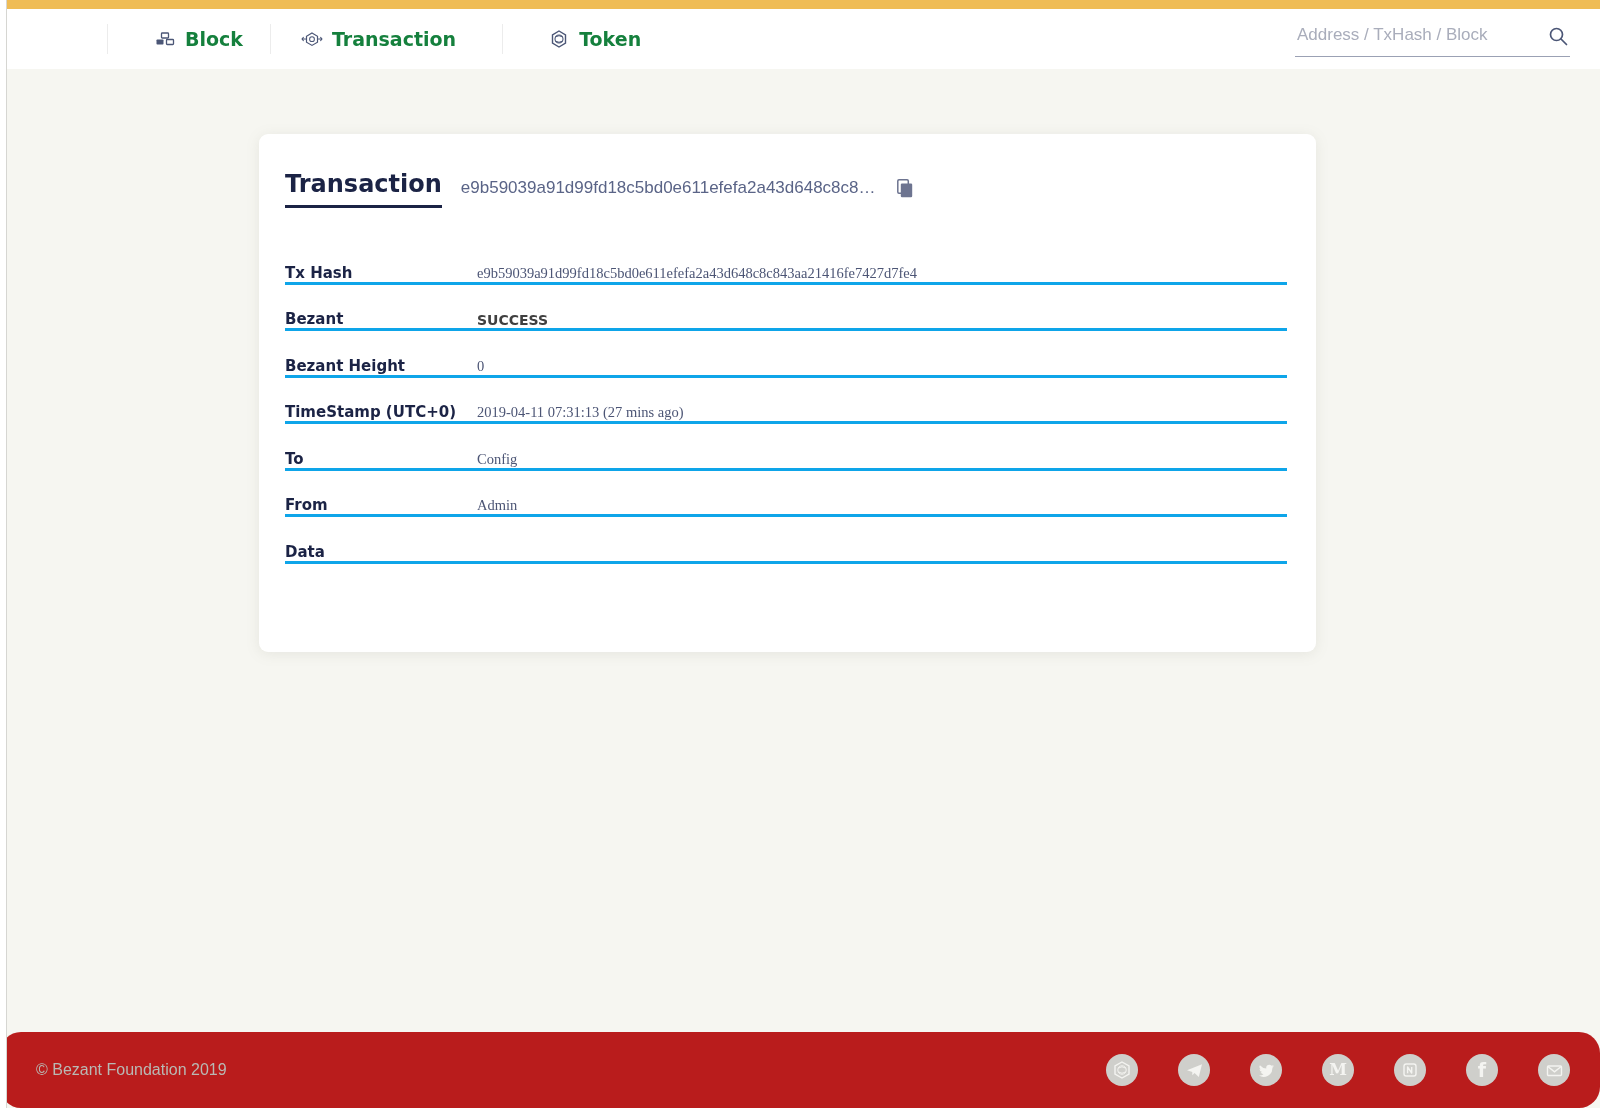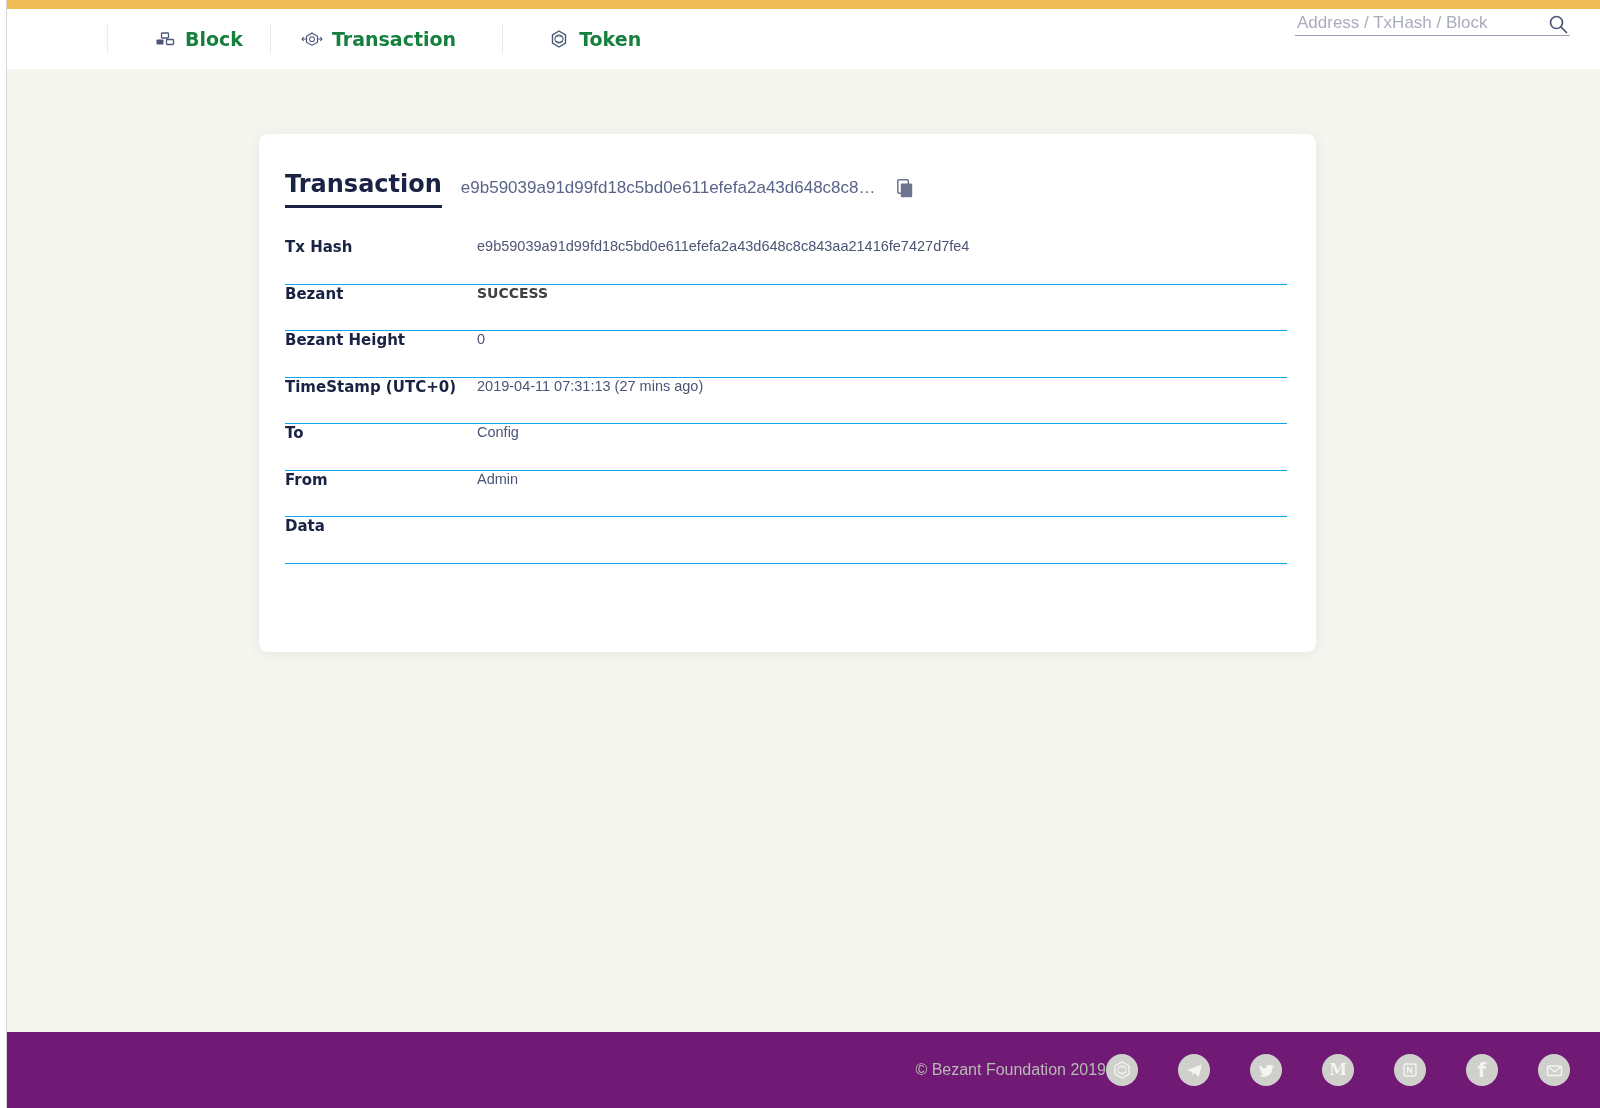--- a/index.html
+++ b/index.html
@@ -118,26 +118,26 @@
   }
   .nav-item.block { margin-left: 46px; }
   .nav-item.transaction { margin-left: 30px; }
   .nav-item.token { margin-left: 45px; }
   .nav-icon { width: 22px; height: 22px; flex: 0 0 auto; display:block; }
 
   
   .search-wrap {
     position: absolute;
     right: 30px;
-    top: 4px;
+    top: 16px;
     width: 275px;
     display: flex;
     align-items: flex-end;
     border-bottom: 1.5px solid #9ba1b4;
-    padding-bottom: 0;
+    padding-bottom: 9px;
   }
   .search-input {
     flex: 1 1 auto;
     border: none;
     outline: none;
     background: transparent;
     font-size: 17px;
     font-family: "Liberation Sans", sans-serif;
     color: #5c6176;
     padding: 0 2px 2px 2px;
@@ -202,53 +202,54 @@
     line-height: 0;
     padding-bottom: 2px;
   }
 
   
   .detail-table {
     margin: 30px 29px 0 26px;
   }
   .detail-row {
     display: flex;
-    align-items: flex-start;
+    align-items: flex-end;
     height: 46.5px;
-    border-bottom: 1px solid #0ea5e9;
+    border-bottom: 3px solid #0ea5e9;
   }
   .detail-label {
     width: 192px;
     flex: 0 0 192px;
     font-size: 15px;
     font-weight: bold;
     color: #1b2345;
     font-family: "DejaVu Sans", sans-serif;
   }
   .detail-value {
     font-size: 14.5px;
     color: #4c5575;
-    font-family: Liberation Sans, sans-serif;
+    font-family: Liberation Serif, serif;
   }
   .detail-value.strong {
     font-weight: bold;
     color: #404040;
     font-family: "DejaVu Sans", sans-serif;
     font-size: 14px;
   }
 
   
   .footer {
     height: 76px;
-    background: #701a75;
-    flex: 0 0 auto;
-    display: flex;
-    align-items: center;
-    justify-content: flex-end;
+    background: #b91c1c;
+    flex: 0 0 auto;
+    display: flex;
+    align-items: center;
+    justify-content: space-between;
     padding: 0 30px 0 36px;
+    border-radius: 21px;
   }
   .copyright {
     font-size: 16px;
     color: #b9b9b4;
   }
   .socials {
     display: flex;
     align-items: center;
     gap: 40px;
   }

